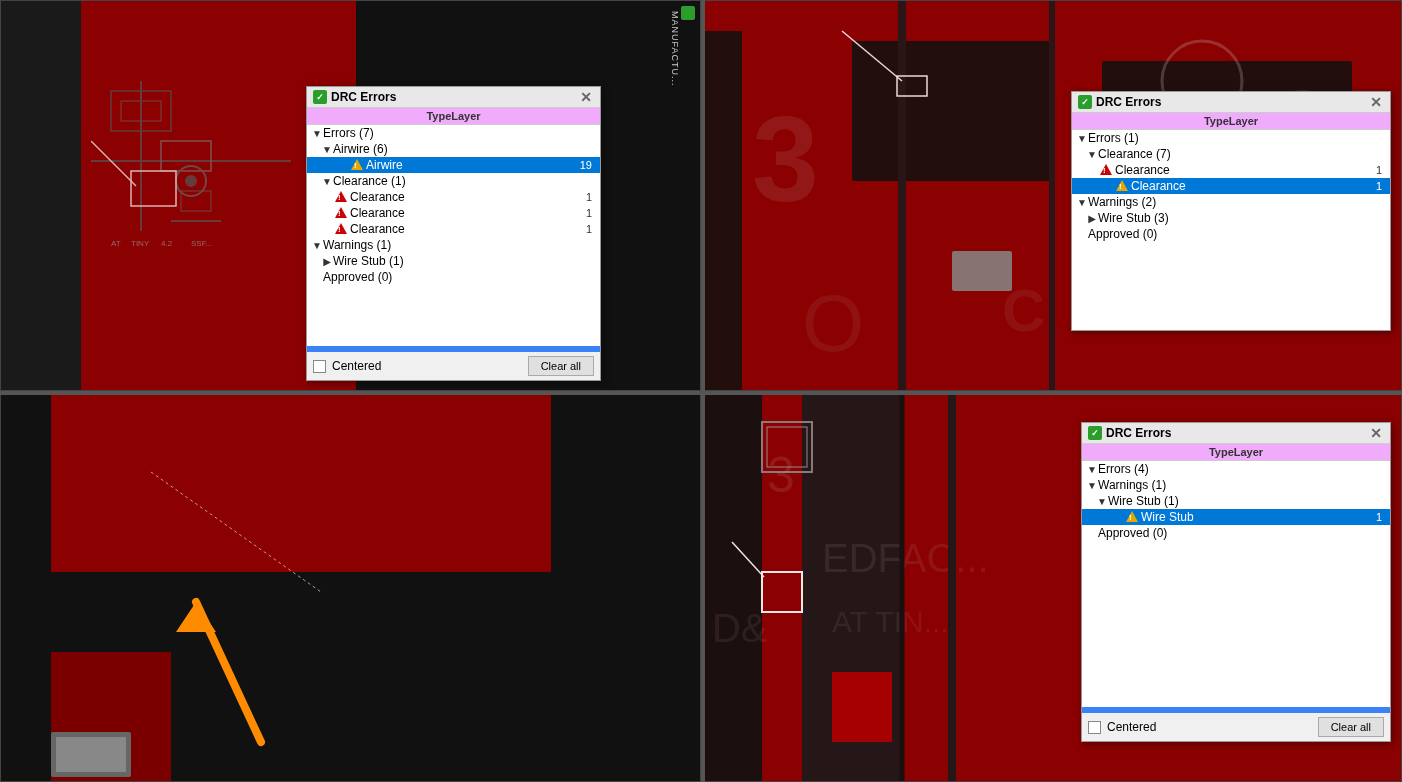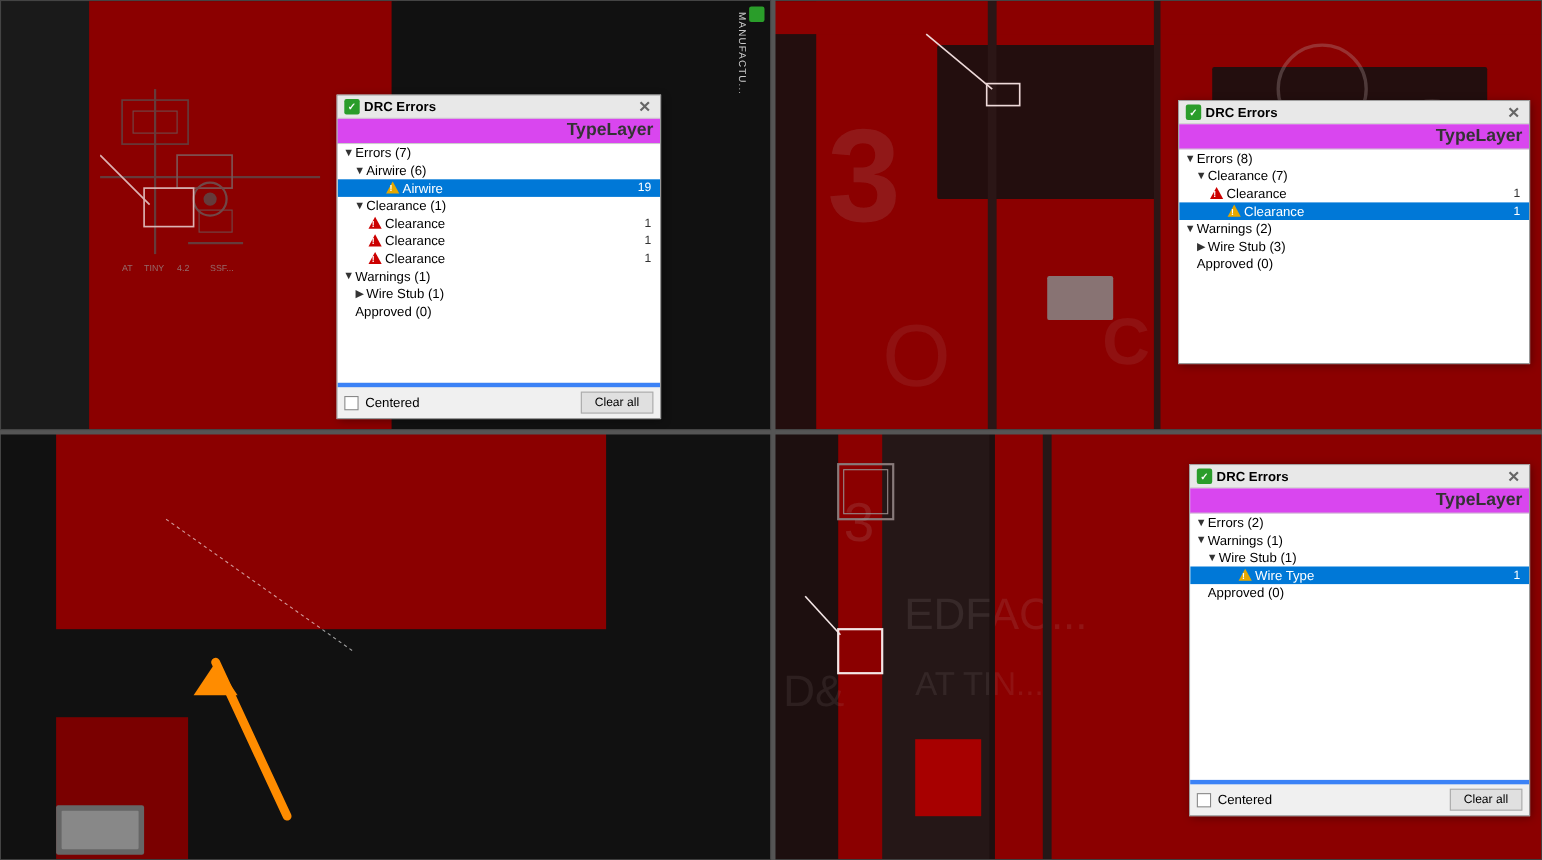--- a/index.html
+++ b/index.html
@@ -67,27 +67,27 @@
     .drc-close {
       cursor: pointer;
       color: #666;
       font-size: 14px;
       line-height: 1;
       padding: 0 2px;
     }
 
     .drc-header-row {
       display: flex;
-      justify-content: flex-end;
+      justify-content: center;
       padding: 2px 6px;
-      background: #d946ef;
+      background: #f0abfc;
       border-bottom: 1px solid #ccc;
       font-weight: bold;
       color: #333;
-      font-size: 16px;
+      font-size: 11px;
     }
 
     .drc-body {
       flex: 1;
       overflow-y: auto;
       background: white;
       min-height: 0;
     }
 
     .drc-tree-item {
@@ -170,21 +170,21 @@
     .layer-num {
       margin-left: auto;
       color: #333;
       padding-right: 4px;
       font-size: 11px;
     }
 
     .drc-footer {
       padding: 4px 6px;
       background: #f0f0f0;
-      border-top: 4px solid #3b82f6;
+      border-top: 6px solid #3b82f6;
       display: flex;
       align-items: center;
       gap: 6px;
     }
 
     .drc-footer-bottom {
       padding: 4px 6px;
       background: #f0f0f0;
       display: flex;
       align-items: center;
@@ -359,21 +359,21 @@
       <span class="drc-close">✕</span>
     </div>
     <div class="drc-header-row">
       <span>Type</span>
       <span>Layer</span>
     </div>
     <div class="drc-body" style="height:175px;">
 
       <div class="drc-tree-item">
         <span class="drc-expander">▼</span>
-        <span>Errors (8)</span>
+        <span>Errors (1)</span>
       </div>
 
       <div class="drc-tree-item drc-indent-1">
         <span class="drc-expander">▼</span>
         <span>Clearance (7)</span>
       </div>
 
       <div class="drc-tree-item drc-indent-2">
         <span class="error-icon error" style="margin-right:3px;"></span>
         <span>Clearance</span>
@@ -463,36 +463,36 @@
       <span class="drc-close">✕</span>
     </div>
     <div class="drc-header-row">
       <span>Type</span>
       <span>Layer</span>
     </div>
     <div class="drc-body" style="height:240px;">
 
       <div class="drc-tree-item">
         <span class="drc-expander">▼</span>
-        <span>Errors (2)</span>
+        <span>Errors (4)</span>
       </div>
 
       <div class="drc-tree-item">
         <span class="drc-expander">▼</span>
         <span>Warnings (1)</span>
       </div>
 
       <div class="drc-tree-item drc-indent-1">
         <span class="drc-expander">▼</span>
         <span>Wire Stub (1)</span>
       </div>
 
       <div class="drc-tree-item drc-indent-2 selected">
         <span class="error-icon warning" style="margin-right:3px;"></span>
-        <span>Wire Type</span>
+        <span>Wire Stub</span>
         <span class="layer-num">1</span>
       </div>
 
       <div class="drc-tree-item">
         <span class="drc-expander"></span>
         <span>Approved (0)</span>
       </div>
     </div>
 
     <div class="drc-footer">

